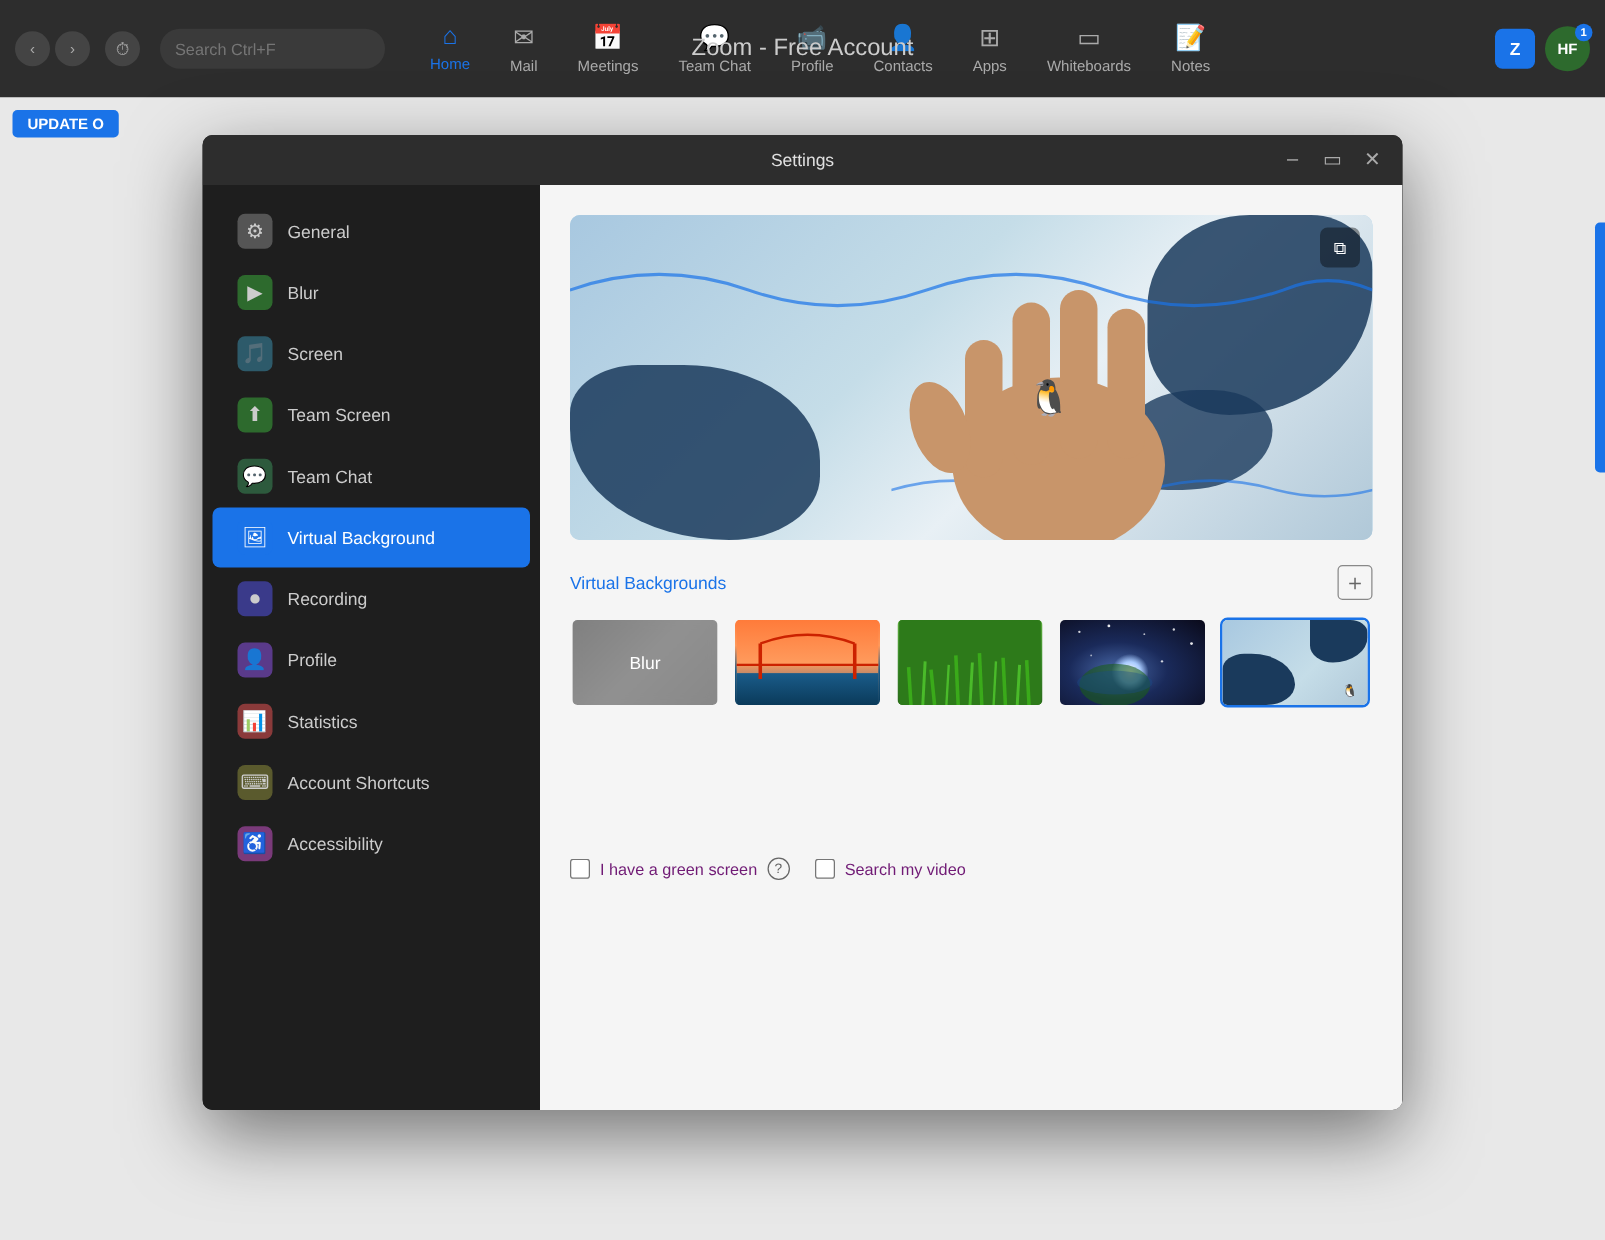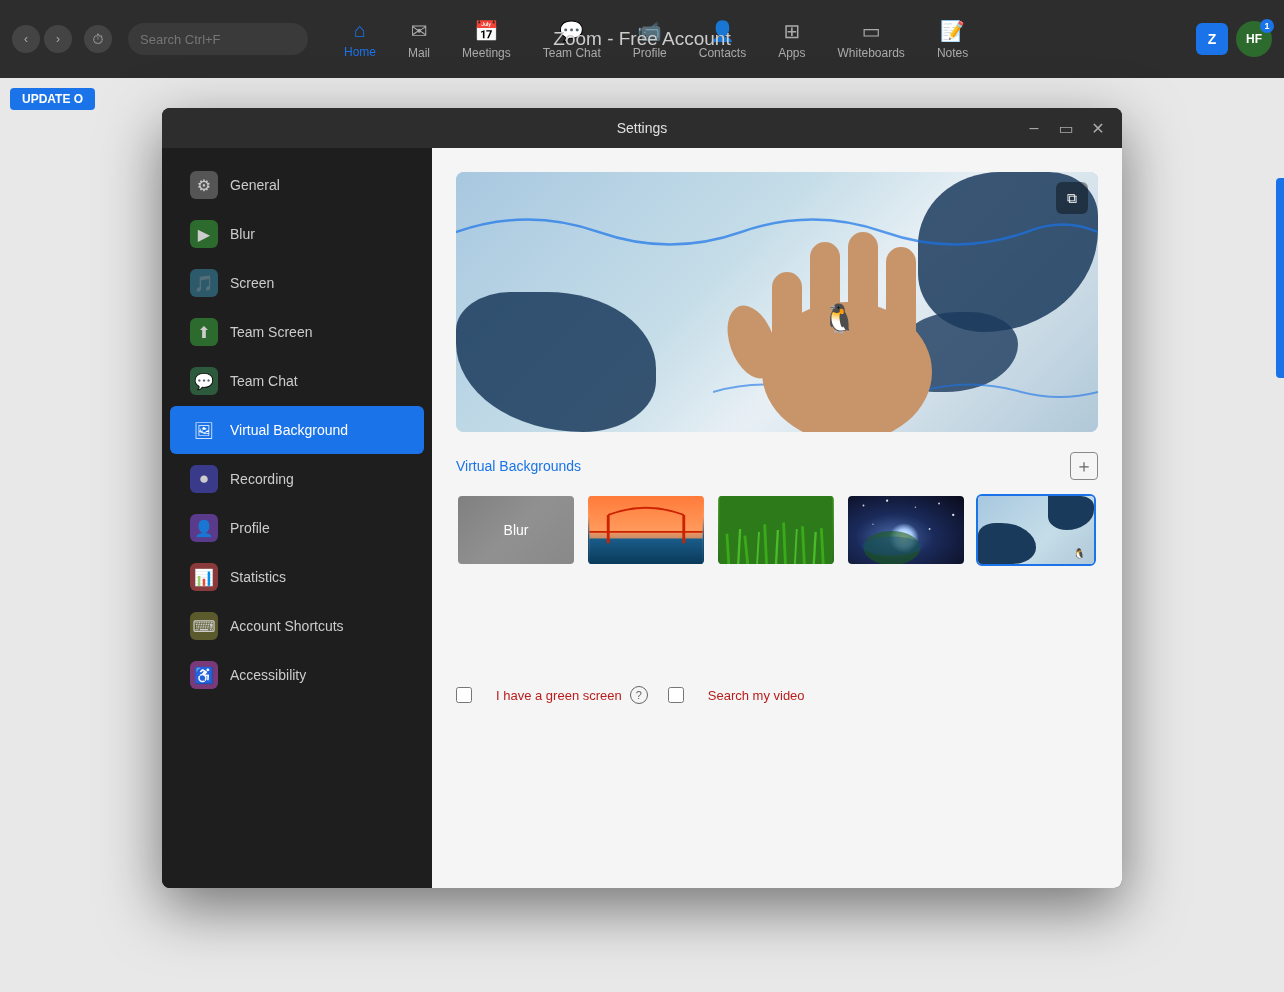--- a/index.html
+++ b/index.html
@@ -472,22 +472,21 @@
       display: flex;
       align-items: center;
       gap: 8px;
     }
     .option-checkbox {
       width: 16px; height: 16px;
       cursor: pointer;
     }
     .option-label {
       font-size: 13px;
-      color: #b91c1c;
-      margin-left: 16px;
+      color: #701a75;
     }
     .help-icon {
       background: none;
       border: 1.5px solid #666;
       border-radius: 50%;
       width: 18px; height: 18px;
       display: flex; align-items: center; justify-content: center;
       font-size: 11px;
       color: #666;
       cursor: pointer;

